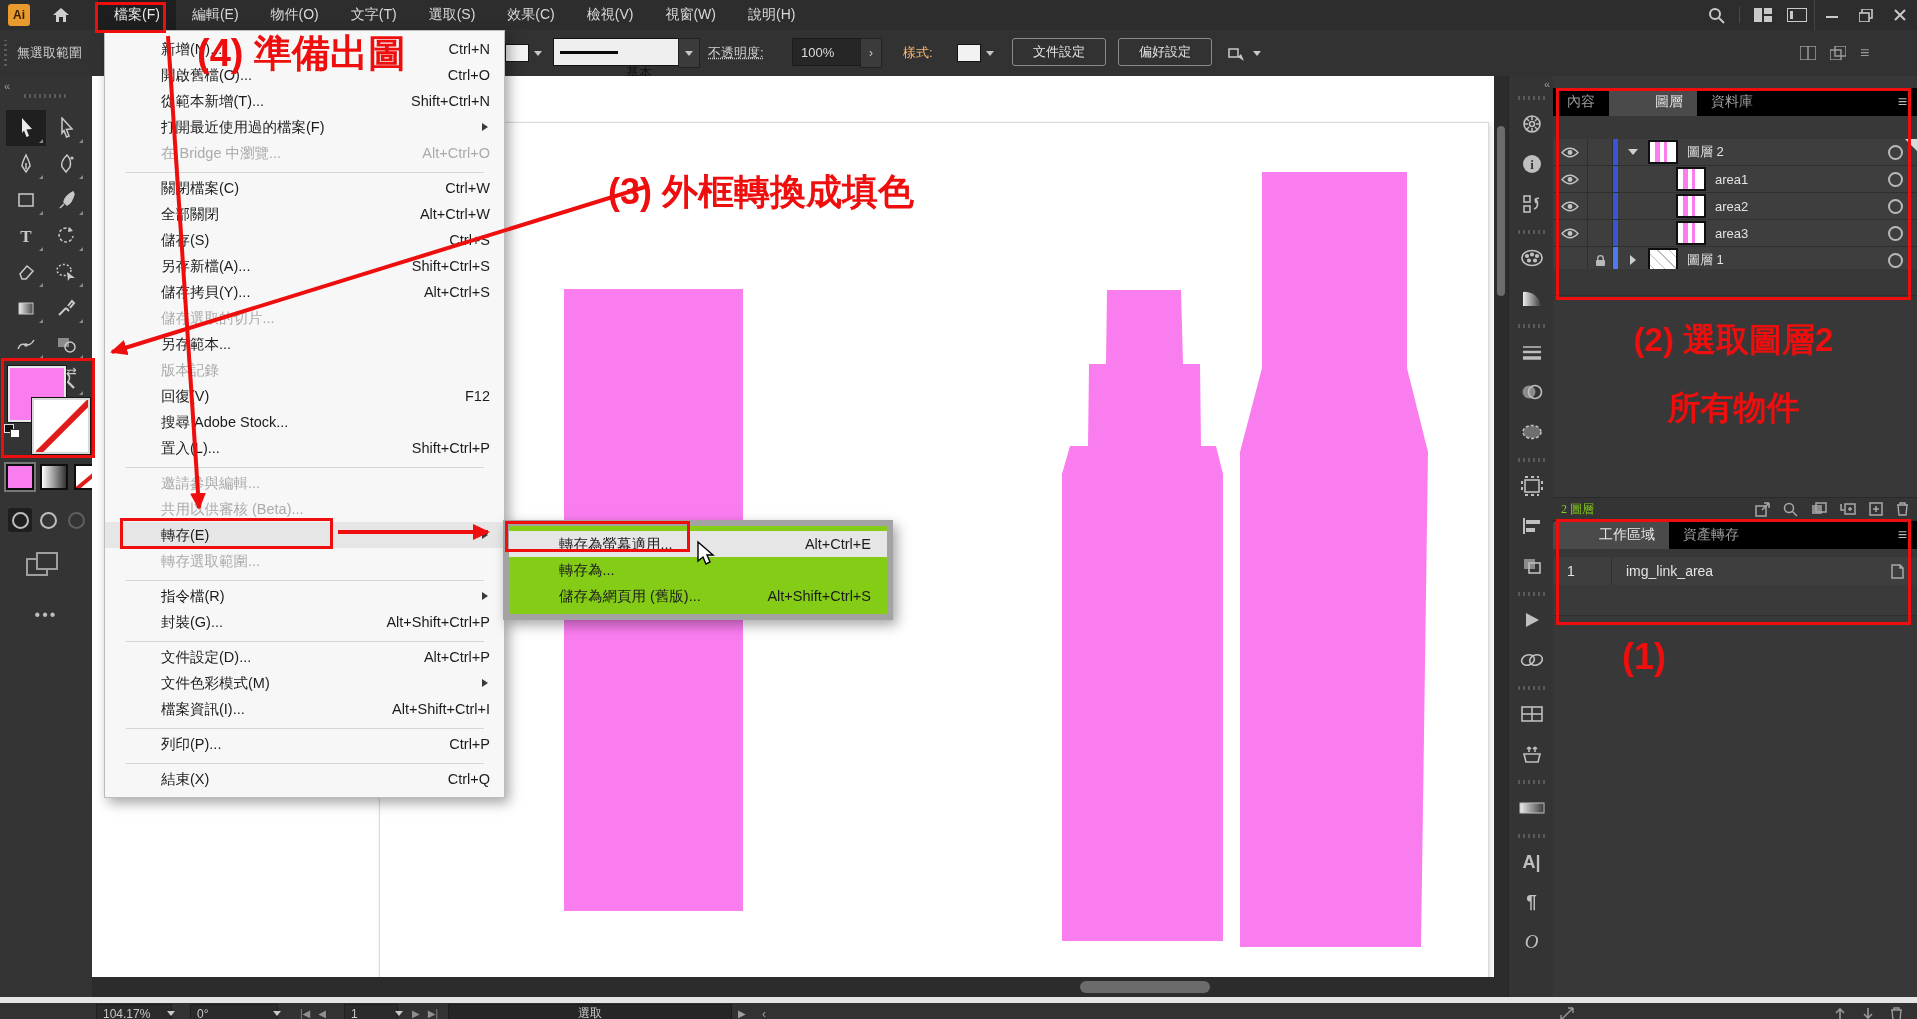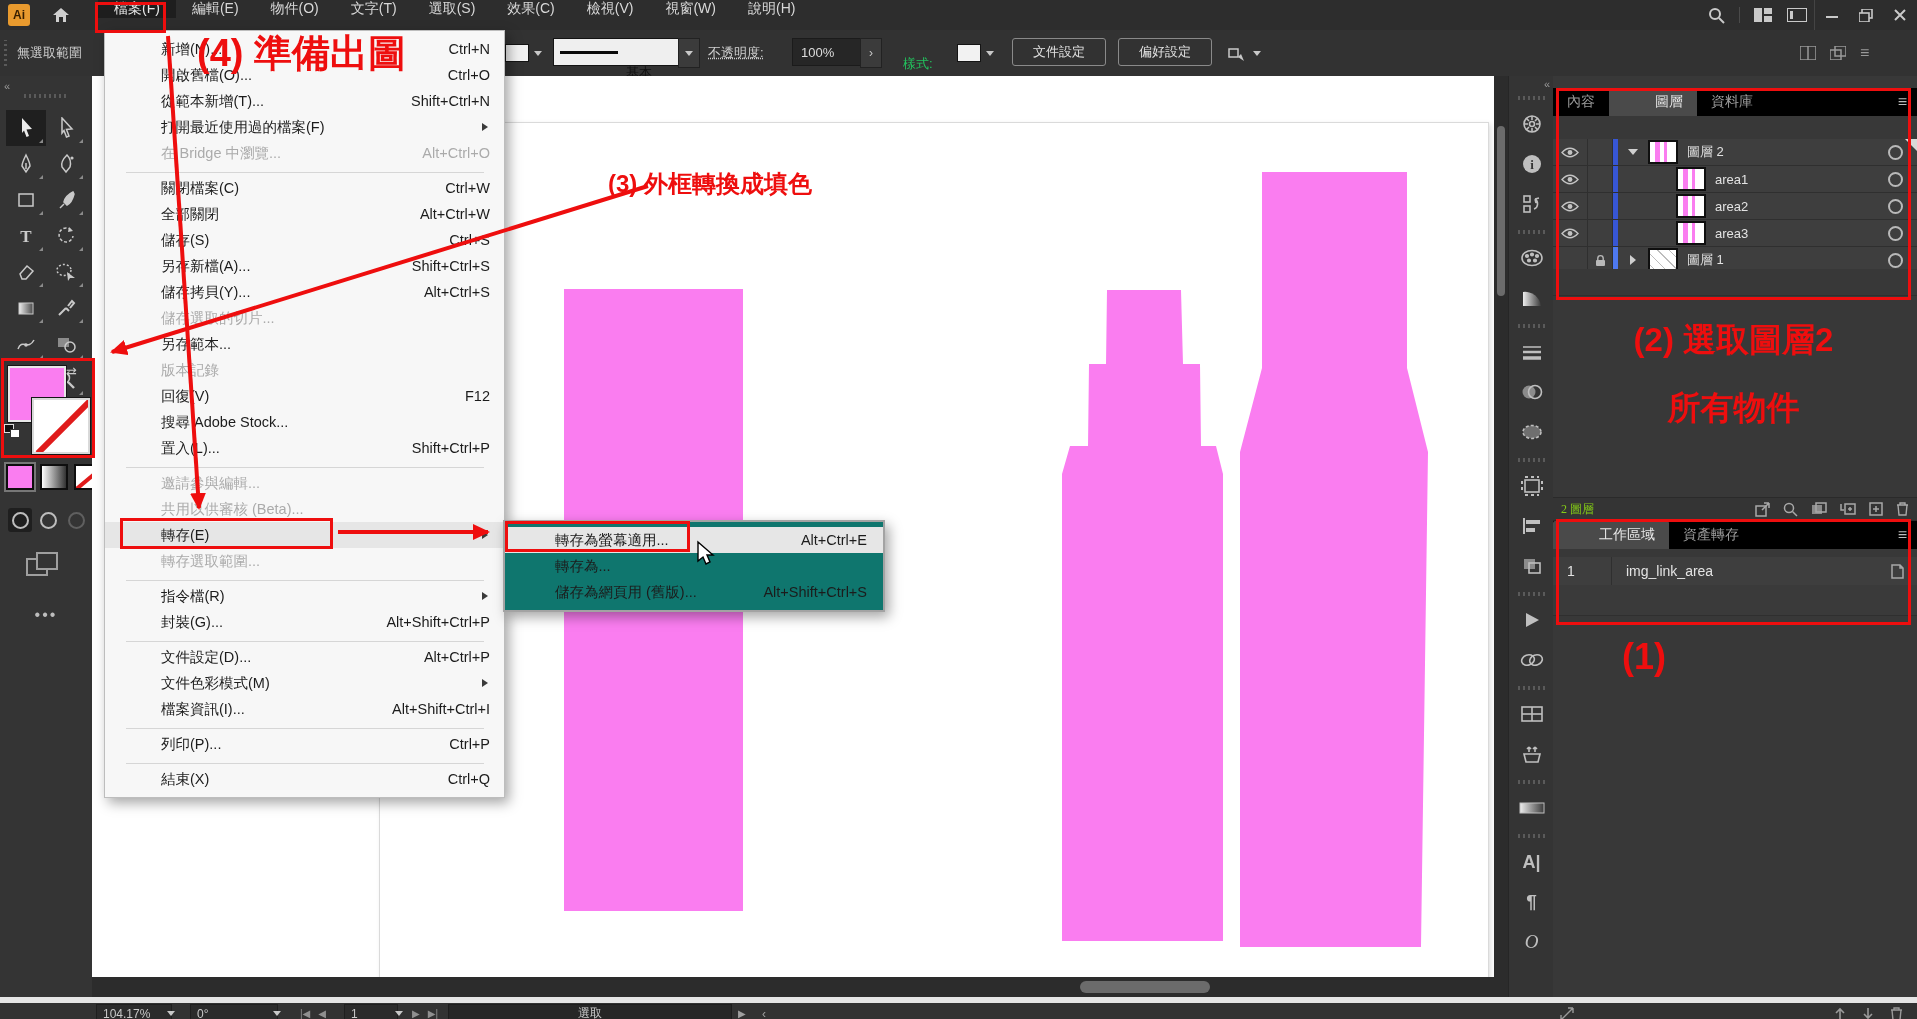--- a/index.html
+++ b/index.html
@@ -6,21 +6,21 @@
   body{width:1917px;height:1019px;overflow:hidden;background:#323232;
        font-family:"Liberation Sans","DejaVu Sans",sans-serif;-webkit-font-smoothing:antialiased;}
   .app{position:absolute;left:0;top:0;width:1917px;height:1019px;}
 
   
   .titlebar{position:absolute;left:0;top:0;width:1917px;height:30px;background:#2D2D2D;display:flex;align-items:center;}
   .ai-logo{width:22px;height:22px;margin-left:8px;border-radius:3px;background:#E89A2E;color:#371F00;
            font-weight:bold;font-size:12px;display:flex;align-items:center;justify-content:center;}
   .home-ic{margin-left:22px;display:flex;align-items:center;}
   .menus{display:flex;margin-left:28px;height:30px;}
-  .tmenu{padding:0 16px;height:18px;display:flex;align-items:flex-end;font-size:14px;color:#D8D8D8;cursor:default;}
+  .tmenu{padding:0 16px;height:30px;display:flex;align-items:center;font-size:14px;color:#D8D8D8;cursor:default;}
   .tmenu.pressed{background:#1E1E1E;color:#E8E8E8;}
   .tb-right{margin-left:auto;display:flex;align-items:center;height:30px;}
   .tb-ic{width:34px;height:30px;display:flex;align-items:center;justify-content:center;}
   .tb-sep{width:1px;height:16px;background:#4a4a4a;margin:0 6px;}
   .winbtn{width:34px;height:30px;display:flex;align-items:center;justify-content:center;color:#C9C9C9;font-size:14px;}
   .winbox{display:flex;border-left:1px solid #444;}
 
   
   .controlbar{position:absolute;left:0;top:30px;width:1917px;height:46px;background:#323232;border-bottom:1px solid #262626;display:flex;align-items:center;}
   .grip-v{width:3px;height:26px;margin-left:4px;background:repeating-linear-gradient(0deg,#5a5a5a 0 2px,transparent 2px 5px);}
@@ -29,21 +29,21 @@
   .mini-drop{left:505px;} 
   .swatch-mini{width:22px;height:16px;background:#F2F2F2;border:1px solid #141414;}
   .dn{width:0;height:0;border-left:4px solid transparent;border-right:4px solid transparent;border-top:5px solid #C8C8C8;margin-left:5px;}
   .stroke-combo{left:553px;width:118px;background:#EFEFEF;border:1px solid #141414;height:26px;display:flex;align-items:center;padding:0 6px;}
   .stroke-line{width:58px;height:3px;background:#0A0A0A;}
   .stroke-lab{font-size:13px;color:#111;margin-left:8px;margin-top:42px;}
   .combo-btn{left:678px;width:20px;height:28px;background:#3B3B3B;border:1px solid #222;display:flex;align-items:center;justify-content:center;}
   .op-label{left:708px;color:#CFCFCF;font-size:13px;text-decoration:underline dotted;}
   .op-field{left:792px;width:64px;height:26px;background:#262626;border:1px solid #1b1b1b;color:#DCDCDC;font-size:13px;display:flex;align-items:center;padding-left:8px;}
   .op-more{left:860px;width:20px;height:28px;background:#3B3B3B;border:1px solid #222;color:#C8C8C8;font-size:12px;display:flex;align-items:center;justify-content:center;}
-  .style-label{left:903px;color:#22c55e;font-size:13px;margin-top:11px;}
+  .style-label{left:903px;color:#fdba74;font-size:13px;}
   .style-sw{left:957px;}
   .btn{border:1px solid #8A8A8A;border-radius:3px;color:#E2E2E2;font-size:13px;display:flex;align-items:center;justify-content:center;height:26px;}
   .b-doc{left:1012px;width:92px;}
   .b-pref{left:1118px;width:92px;}
   .al-ic{left:1228px;}
   .cb-far{left:1800px;display:flex;gap:14px;color:#9a9a9a;}
 
   
   .tools{position:absolute;left:0;top:76px;width:92px;height:921px;background:#343434;border-right:1px solid #262626;}
   .tools .collapse{position:absolute;left:4px;top:4px;color:#9a9a9a;font-size:11px;}
@@ -160,36 +160,36 @@
   .file-menu{position:absolute;left:104px;top:30px;width:399px;background:#F7F7F7;border:1px solid #BDBDBD;
              box-shadow:4px 5px 12px rgba(0,0,0,0.35);padding:5px 0;z-index:30;}
   .mrow{height:26px;display:flex;align-items:center;padding:0 14px 0 56px;font-size:14.5px;color:#1C1C1C;position:relative;}
   .mrow .ms{margin-left:auto;padding-left:20px;}
   .mrow.disabled{color:#ABABAB;}
   .mrow.highlight{background:#E6E6E6;}
   .mrow.separator{height:9px;padding:0;}
   .mrow.separator::before{content:"";display:block;width:358px;margin:4px auto 0;border-top:1px solid #D6D6D6;}
   .mrow.has-submenu::after{content:"";position:absolute;right:16px;top:50%;transform:translateY(-50%);
         border-left:6px solid #3A3A3A;border-top:4.5px solid transparent;border-bottom:4.5px solid transparent;}
-  .sub-menu{position:absolute;left:503px;top:520px;width:378px;background:#0f766e;border:2px solid #a3a3a3;
+  .sub-menu{position:absolute;left:503px;top:520px;width:378px;background:#84cc16;border:6px solid #a3a3a3;
             box-shadow:4px 5px 12px rgba(0,0,0,0.35);padding:5px 0;z-index:31;}
   .sub-menu .mrow{padding:0 16px 0 50px;}
 
   
   .ann-box{position:absolute;border:3px solid #EE0E0E;z-index:40;pointer-events:none;}
   .bx-file{left:95px;top:2px;width:65px;height:25px;}
   .bx-swatch{left:1px;top:358px;width:88px;height:94px;}
   .bx-export{left:120px;top:518px;width:207px;height:25px;}
   .bx-export-screens{left:505px;top:521px;width:179px;height:25px;}
   .bx-layers{left:1556px;top:88px;width:349px;height:206px;}
   .bx-artboards{left:1556px;top:519px;width:349px;height:100px;}
   .ann-arrows{position:absolute;left:0;top:0;z-index:41;pointer-events:none;}
   .ann-text{position:absolute;color:#EE0E0E;font-weight:bold;z-index:42;pointer-events:none;white-space:nowrap;}
   .t4{left:197px;top:28px;font-size:38px;}
-  .t3{left:608px;top:168px;font-size:24px;}
+  .t3{left:608px;top:168px;font-size:36px;}
   .t2a{left:1556px;top:318px;width:355px;text-align:center;font-size:33px;}
   .t2b{left:1556px;top:386px;width:355px;text-align:center;font-size:33px;}
   .t1{left:1622px;top:636px;font-size:36px;}
   .cursor{position:absolute;left:695px;top:540px;z-index:45;pointer-events:none;}
 </style>
 </head>
 <body>
 
 <div class="app">
 

